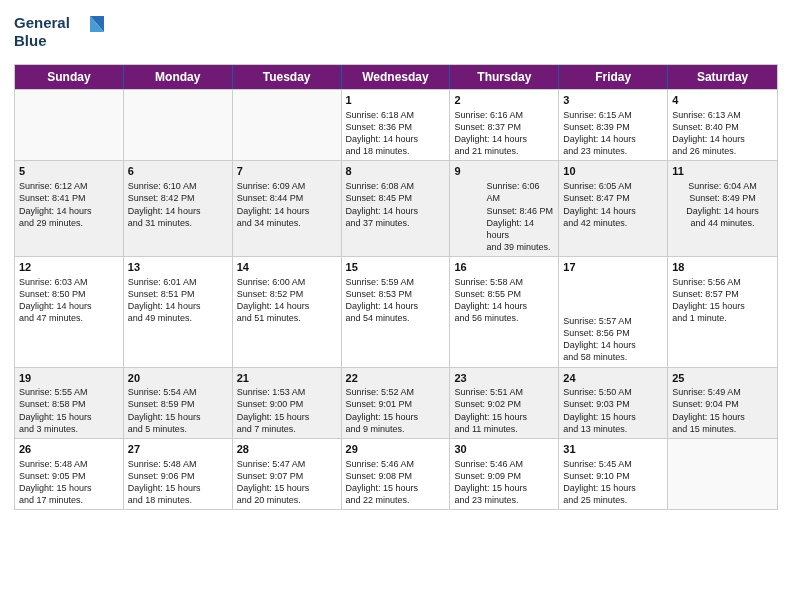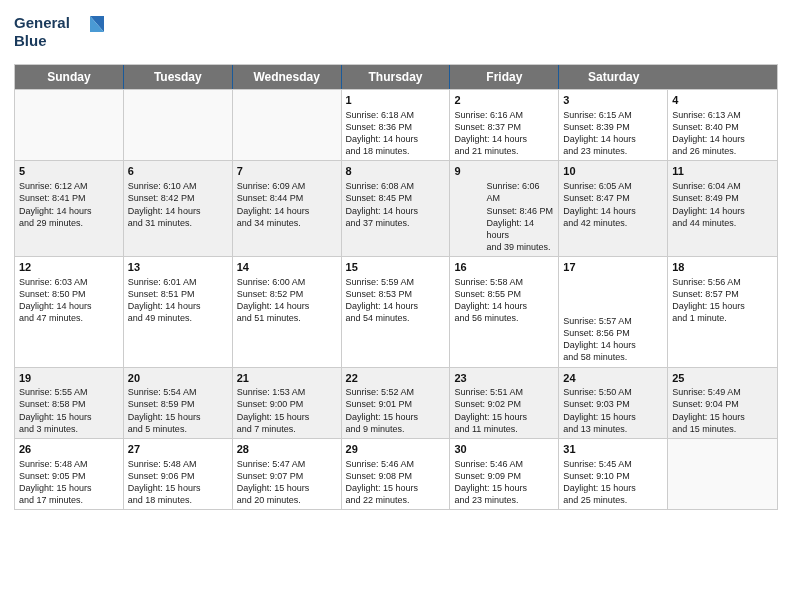--- a/index.html
+++ b/index.html
@@ -44,21 +44,21 @@
     }
     .calendar {
       flex: 1;
       display: flex;
       flex-direction: column;
       border: 1px solid #ccc;
     }
     .cal-header-row {
       display: grid;
       grid-template-columns: repeat(7, 1fr);
-      background: #737373;
+      background: #701a75;
     }
     .cal-header-cell {
       color: #fff;
       font-size: 12px;
       font-weight: bold;
       text-align: center;
       padding: 5px 2px;
       border-right: 1px solid #1a5a9a;
     }
     .cal-header-cell:last-child { border-right: none; }
@@ -116,20 +116,21 @@
     </div>
     <div class="title-block">
       <div class="main-title"></div>
       <div class="subtitle"></div>
     </div>
   </div>
 
   <div class="calendar">
     <div class="cal-header-row">
     <div class="cal-header-cell">Sunday</div>
+        <div class="cal-header-cell">Monday</div>
         <div class="cal-header-cell">Tuesday</div>
         <div class="cal-header-cell">Wednesday</div>
         <div class="cal-header-cell">Thursday</div>
         <div class="cal-header-cell">Friday</div>
         <div class="cal-header-cell">Saturday</div>
       </div>
     <div class="cal-body">
     <div class="cal-row">
           <div class="cal-cell empty"></div>
           <div class="cal-cell empty"></div>
@@ -201,21 +202,21 @@
           </div>
           <div class="cal-cell shaded">
             <div class="day-num">10</div>
             <div class="cal-cell-text" style="white-space: pre-line;">Sunrise: 6:05 AM
 Sunset: 8:47 PM
 Daylight: 14 hours
 and 42 minutes.</div>
           </div>
           <div class="cal-cell shaded">
             <div class="day-num">11</div>
-            <div class="cal-cell-text" style="white-space: pre-line;">Sunrise: 6:04 AM
+            <div class="cal-cell-text" style="white-space: pre-line; text-align: center;">Sunrise: 6:04 AM
 Sunset: 8:49 PM
 Daylight: 14 hours
 and 44 minutes.</div>
           </div>
         </div>
         <div class="cal-row">
           <div class="cal-cell">
             <div class="day-num">12</div>
             <div class="cal-cell-text" style="white-space: pre-line;">Sunrise: 6:03 AM
 Sunset: 8:50 PM

